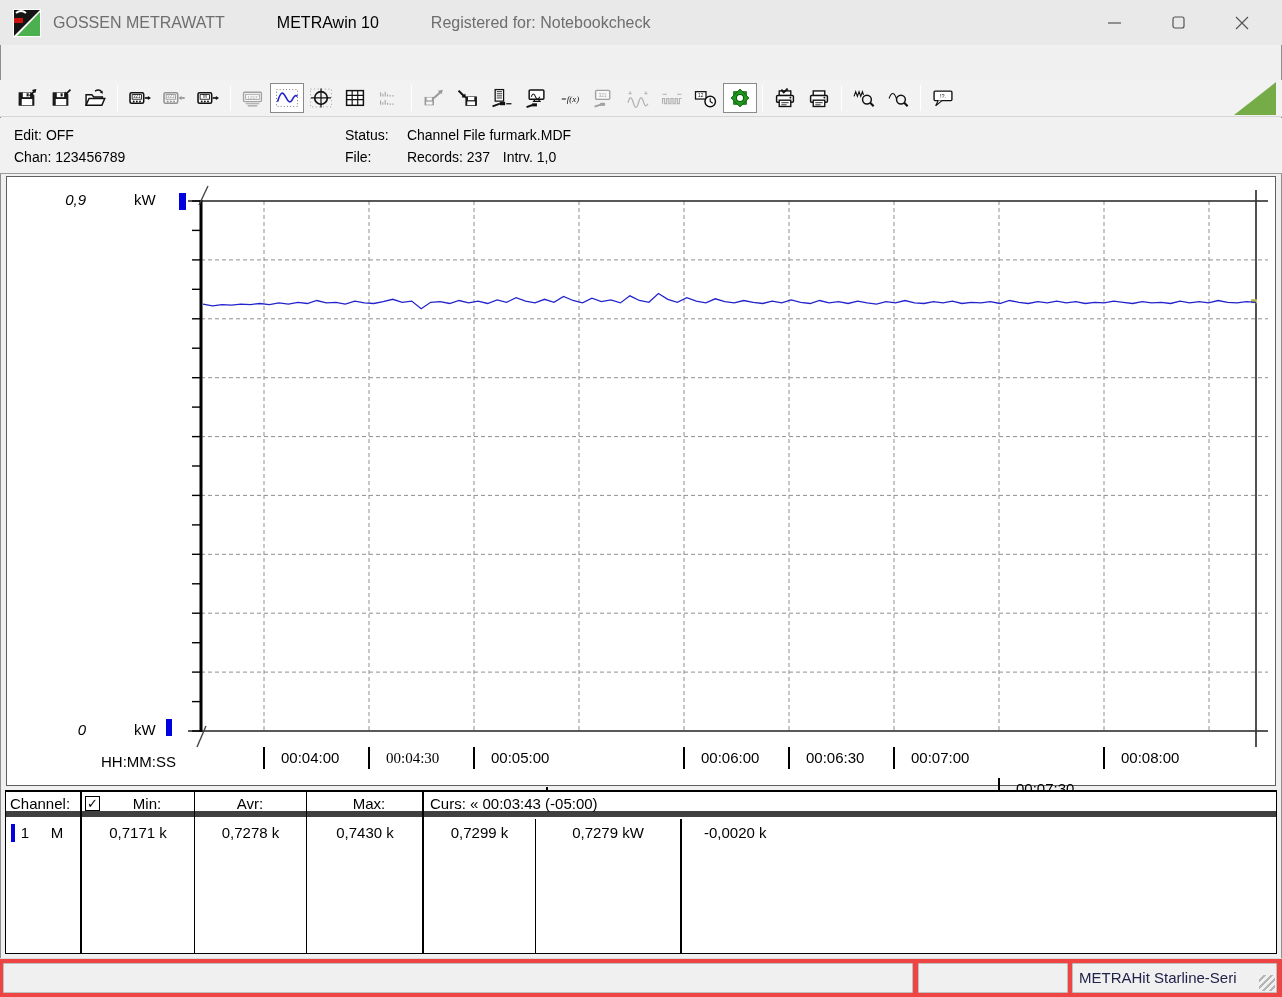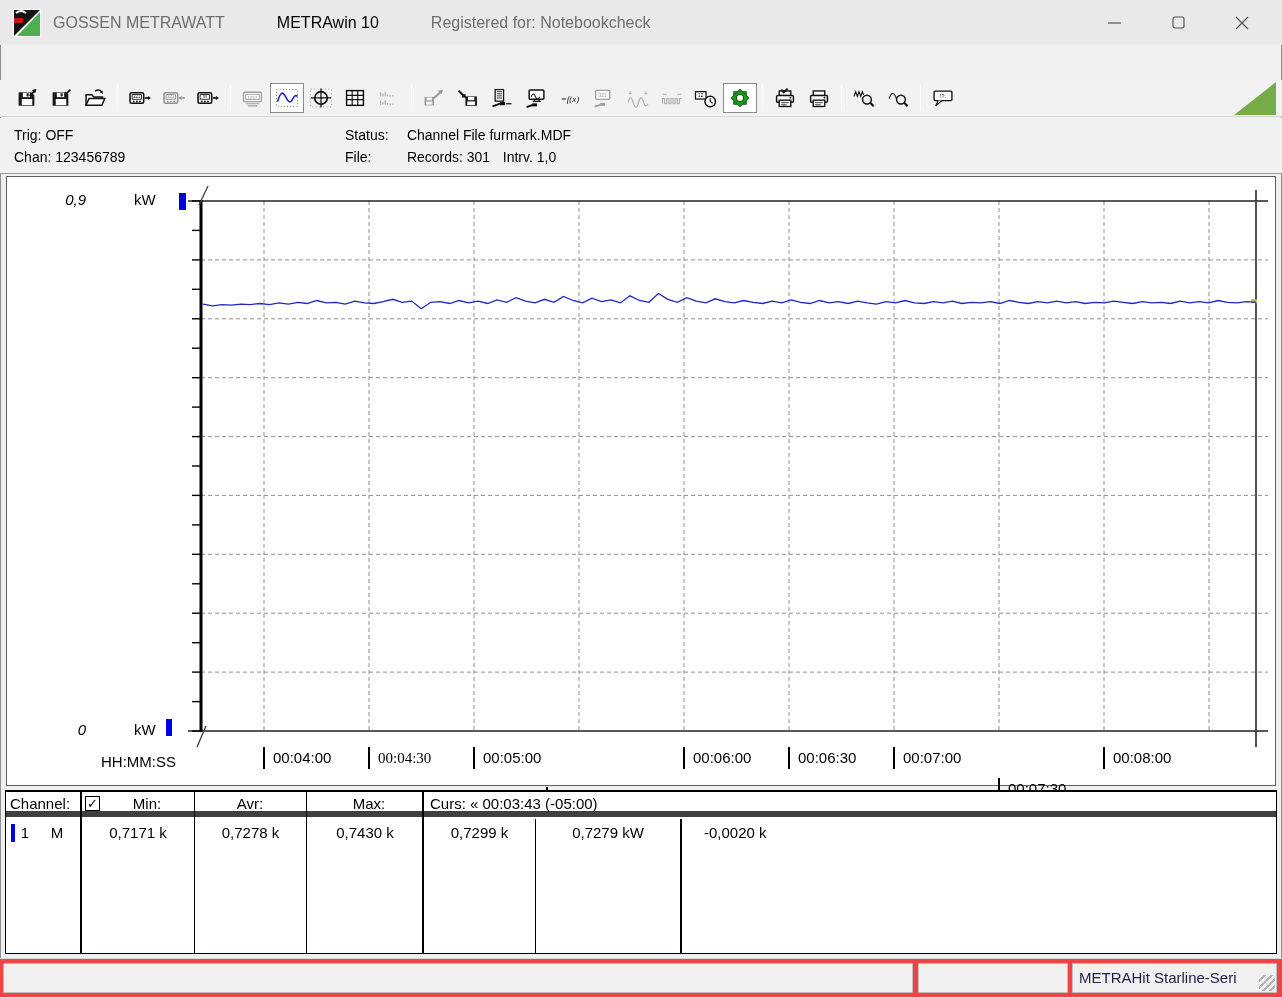--- a/index.html
+++ b/index.html
@@ -45,21 +45,21 @@
   
   .chartpanel{position:absolute;left:6px;top:176px;width:1270px;height:610px;background:#fff;
     border:1px solid #5f5f5f;}
   .chartpanel .plot-svg{position:absolute;left:0;top:0;}
   .ylab{position:absolute;font-size:15px;color:#000;}
   .ylab.num{width:38px;text-align:right;font-style:italic;}
   .chmark{position:absolute;background:#0000e0;}
   .xlab-unit{position:absolute;left:94px;top:576px;font-size:15px;}
   .xtick{position:absolute;top:570px;height:26px;font-size:15px;white-space:nowrap;}
   .xtick .bar{display:inline-block;width:2px;height:22px;background:#000;vertical-align:top;}
-  .xtick .txt{display:inline-block;padding-left:8px;line-height:22px;text-align:right;}
+  .xtick .txt{display:inline-block;padding-left:16px;line-height:22px;text-align:right;}
   
   .mtable{position:absolute;left:5px;top:790px;width:1272px;height:164px;background:#fff;
     border:1px solid #000;border-top-width:2px;font-size:15px;}
   .mt-header{position:absolute;left:0;top:0;width:100%;height:25px;border-bottom:6px solid #404040;}
   .hcell{position:absolute;top:0;height:23px;line-height:23px;}
   .vline{position:absolute;background:#000;}
   .mt-checkbox{position:absolute;left:79px;top:4px;width:15px;height:15px;border:1px solid #000;
     background:#fff;font-size:13px;line-height:13px;text-align:center;}
   .dcell{position:absolute;top:28px;height:26px;line-height:26px;text-align:center;}
   .dmark{position:absolute;left:5px;top:32px;width:4px;height:18px;background:#0000e0;}
@@ -340,30 +340,30 @@
           <rect x="2.5" y="3" width="17" height="9" rx="1" fill="#fff" stroke="#111" stroke-width="1.3"></rect>
           <path d="M6.5 12l-2.5 5 6-5" fill="#fff" stroke="#111" stroke-width="1.1"></path>
           <text x="11" y="9.6" font-size="5.2" text-anchor="middle" fill="#111">!?.</text>
         </svg>
       </div>
       <div class="corner-tri"></div>
   </div>
 
   <div class="infopanel">
     <div class="info-left">
-      <div><span>Trig:</span>
+      <div><span>Edit:</span>
            <span>OFF</span></div>
       <div><span>Chan:</span>
            <span>123456789</span></div>
     </div>
     <div class="info-mid">
       <div><span class="lbl">Status:</span>
            <span>Channel File furmark.MDF</span></div>
       <div><span class="lbl">File:</span>
-           <span class="rec">Records: 301</span>
+           <span class="rec">Records: 237</span>
            <span>Intrv. 1,0</span></div>
     </div>
   </div>
 
   <div class="chartpanel" id="chartpanel">
     <svg class="plot-svg" id="plot-svg" width="1268" height="604">
         <line x1="194" y1="495.1" x2="1261" y2="495.1" stroke="#8f8f8f" stroke-width="1" stroke-dasharray="4 3"></line>
         <line x1="194" y1="436.2" x2="1261" y2="436.2" stroke="#8f8f8f" stroke-width="1" stroke-dasharray="4 3"></line>
         <line x1="194" y1="377.3" x2="1261" y2="377.3" stroke="#8f8f8f" stroke-width="1" stroke-dasharray="4 3"></line>
         <line x1="194" y1="318.4" x2="1261" y2="318.4" stroke="#8f8f8f" stroke-width="1" stroke-dasharray="4 3"></line>

